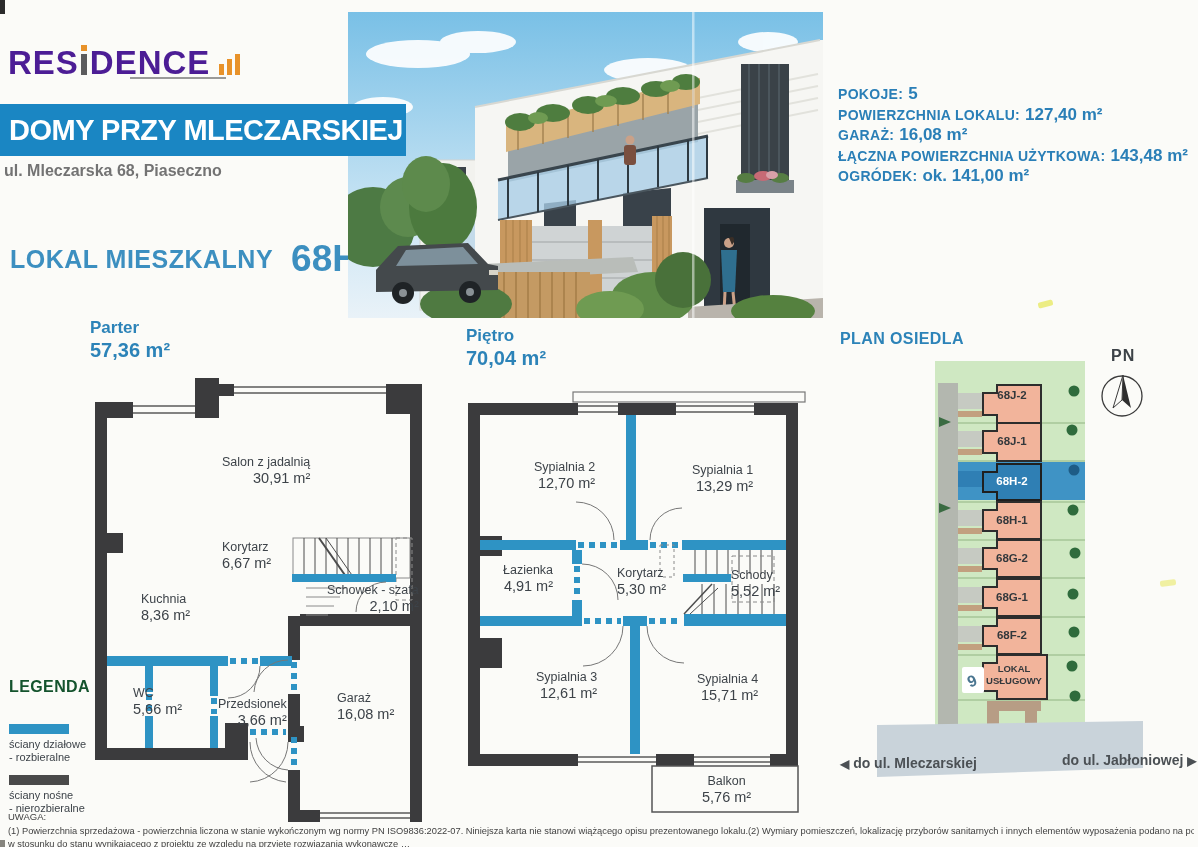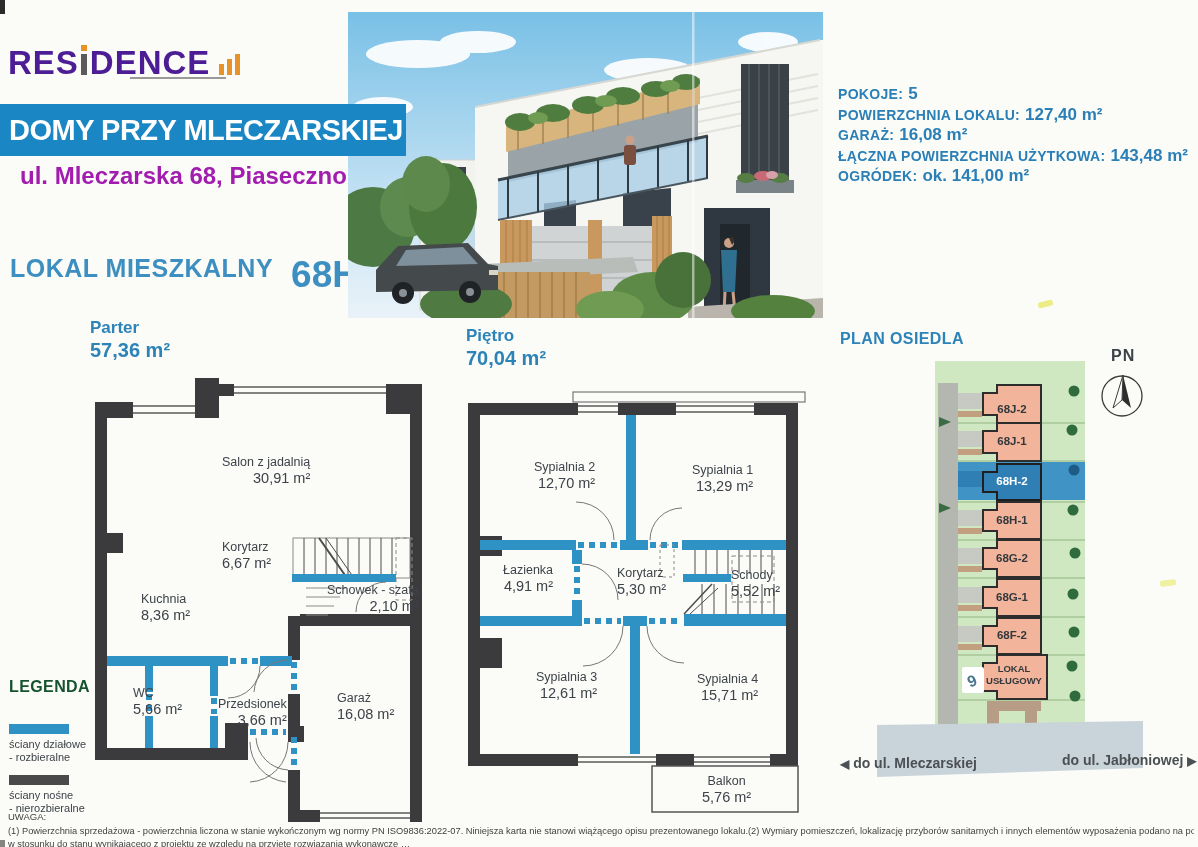--- a/index.html
+++ b/index.html
@@ -17,22 +17,22 @@
   .logo-i .stem{position:absolute;left:1px;bottom:5px;width:6px;height:21px;background:#5b5b5d;}
   .logo-i .dot{position:absolute;left:1px;bottom:29px;width:6px;height:6px;background:#e8922a;}
   .logo-bars{display:flex;align-items:flex-end;gap:3px;margin-left:9px;margin-bottom:5px;}
   .logo-bars i{display:block;width:5px;background:#e8922a;}
   .logo-bars i:nth-child(1){height:11px;}
   .logo-bars i:nth-child(2){height:16px;}
   .logo-bars i:nth-child(3){height:21px;}
   .logo-underline{left:130px;top:77px;width:96px;height:2px;background:#9a9a99;}
   .banner{left:0;top:104px;width:406px;height:52px;background:#1a86c3;z-index:5;}
   .banner span{display:block;padding-left:9px;line-height:52px;color:#ffffff;font-size:29px;font-weight:800;letter-spacing:-0.5px;white-space:nowrap;}
-  .address{left:20px;top:162px;color:#a21caf;font-size:24px;font-weight:700;}
-  .unit-title{left:10px;top:254px;display:flex;align-items:flex-start;gap:18px;color:#3c8fc0;}
+  .address{left:4px;top:162px;color:#737373;font-size:16px;font-weight:700;}
+  .unit-title{left:10px;top:238px;display:flex;align-items:center;gap:18px;color:#3c8fc0;}
   .unit-title .lbl{font-size:25px;font-weight:600;letter-spacing:0.5px;}
   .unit-title .num{font-size:37px;font-weight:800;}
   
   .info{left:838px;top:84px;width:350px;color:#2a7fb7;}
   .info .title{font-size:25px;font-weight:800;letter-spacing:0.5px;margin-bottom:7px;}
   .info .row{line-height:20.5px;white-space:nowrap;}
   .info .row .l{font-size:14px;font-weight:700;letter-spacing:0.3px;}
   .info .row .v{font-size:17px;font-weight:800;margin-left:5px;}
   
   .photo{left:348px;top:12px;width:475px;height:306px;z-index:1;}
@@ -526,21 +526,21 @@
     </g>
     <path d="M42,400 L308,396 L308,443 L42,452 Z" fill="#c9d3da"></path>
     <g>
       <circle cx="287" cy="71" r="20" fill="none" stroke="#3a3a3a" stroke-width="1.3"></circle>
       <polygon points="288,50 296,83 287,75" fill="#2e2e2e"></polygon>
       <polygon points="288,50 278,83 287,75" fill="#fbfbf8" stroke="#3a3a3a" stroke-width="1"></polygon>
     </g>
   </svg>
   <div class="title">PLAN OSIEDLA</div>
   <div class="pn">PN</div>
-  <div class="unitlbl" style="top:78px;">68J-2</div>
+  <div class="unitlbl" style="top:64px;">68J-2</div>
   <div class="unitlbl" style="top:110px;">68J-1</div>
   <div class="unitlbl hl" style="top:150px;">68H-2</div>
   <div class="unitlbl" style="top:189px;">68H-1</div>
   <div class="unitlbl" style="top:227px;">68G-2</div>
   <div class="unitlbl" style="top:266px;">68G-1</div>
   <div class="unitlbl" style="top:304px;">68F-2</div>
   <div class="unitlbl two" style="top:338px;width:62px;">LOKAL USŁUGOWY</div>
   <div class="roadlbl" style="left:5px;top:424px;margin-top:6px;">
     <span class="tri">◀</span> <span>do ul. Mleczarskiej</span>
   </div>

